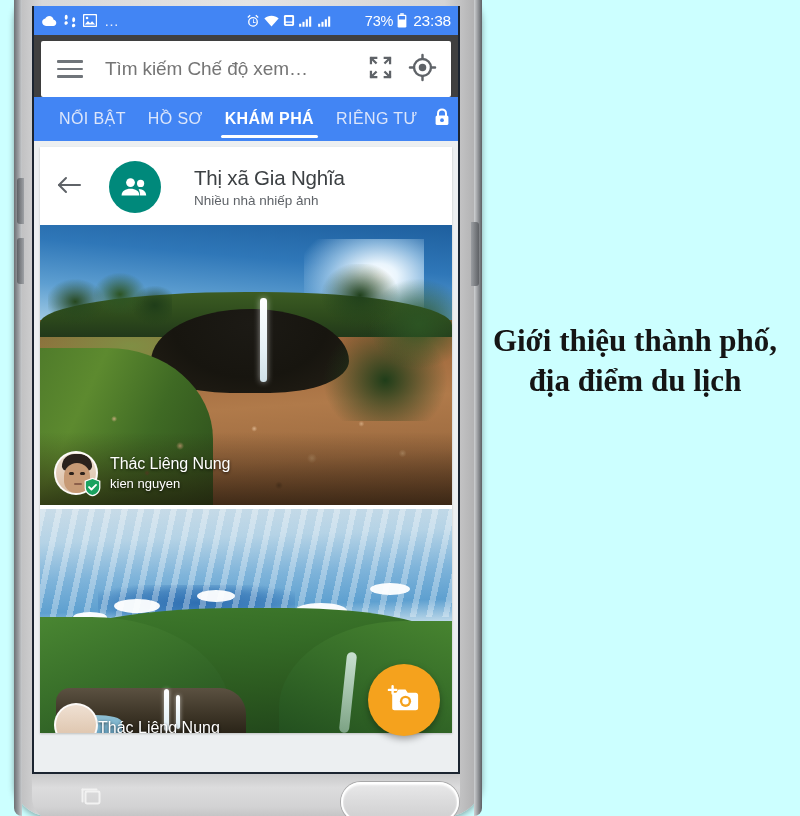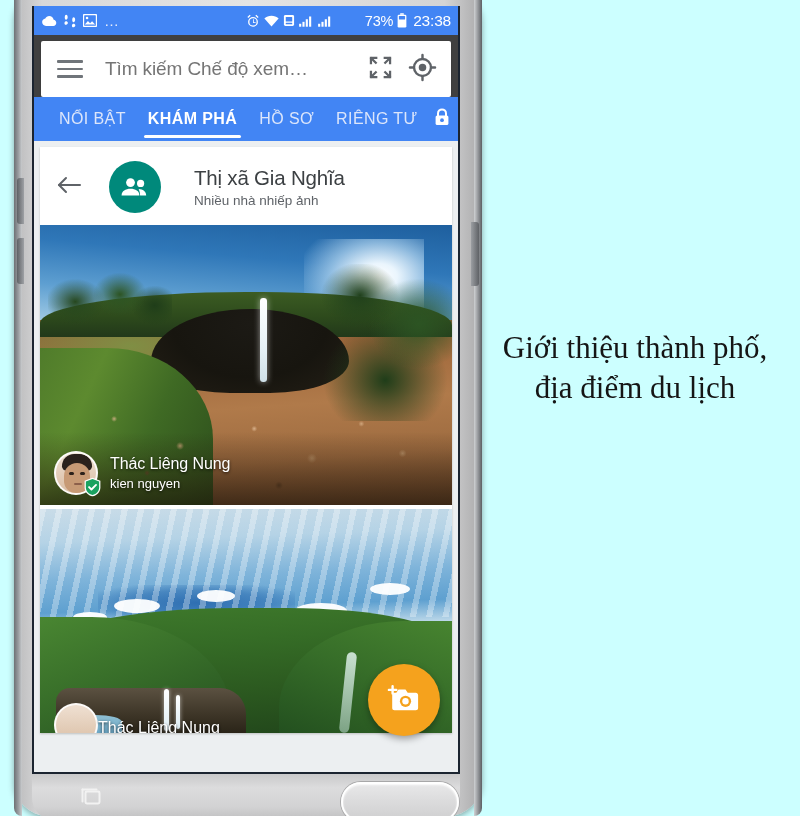--- a/index.html
+++ b/index.html
@@ -268,23 +268,23 @@
   #home-button{
     position:absolute; left:50%; top:782px; transform:translateX(-50%);
     width:118px; height:40px; border-radius:20px;
     background:linear-gradient(180deg,#e8e8e9 0%,#dcdcdd 45%,#cfcfd0 100%);
     border:2px solid #ffffff;
     box-shadow:0 0 0 1px #a8a8a9, inset 0 1px 2px rgba(255,255,255,.9);
   }
 
   
   #side-caption{
-    position:absolute; left:470px; top:328px; width:330px;
+    position:absolute; left:470px; top:321px; width:330px;
     text-align:center; font-family:"Liberation Serif", serif;
-    font-weight:normal; font-size:31px; color:#151515; line-height:1.28;
+    font-weight:bold; font-size:31px; color:#151515; line-height:1.28;
   }
 </style>
 </head>
 <body>
 
 <div id="phone-device"></div>
 <div id="bezel-left-rim"></div>
 <div id="bezel-right-rim"></div>
 <div id="volume-up-button" class="side-btn"></div>
 <div id="volume-down-button" class="side-btn"></div>
@@ -369,22 +369,22 @@
           <g stroke="#5f6368" stroke-width="2" stroke-linecap="round">
             <path d="M12 1.6v3.2M12 19.2v3.2M1.6 12h3.2M19.2 12h3.2"></path>
           </g>
         </svg>
       </span>
     </div>
   </div>
 
   <div id="tab-bar">
     <div class="tab">NỔI BẬT</div>
+    <div class="tab">HỒ SƠ</div>
     <div class="tab active">KHÁM PHÁ</div>
-    <div class="tab">HỒ SƠ</div>
     <div class="tab">RIÊNG TƯ</div>
     <span id="tab-lock-icon">
       <svg width="18" height="20" viewBox="0 0 18 20">
         <path d="M5 9V6.4a4 4 0 1 1 8 0V9" fill="none" stroke="#fff" stroke-width="2"></path>
         <rect x="2.6" y="8.4" width="12.8" height="9.6" rx="1.6" fill="#fff"></rect>
         <circle cx="9" cy="13.2" r="1.9" fill="#4285f4"></circle>
       </svg>
     </span>
   </div>
 

